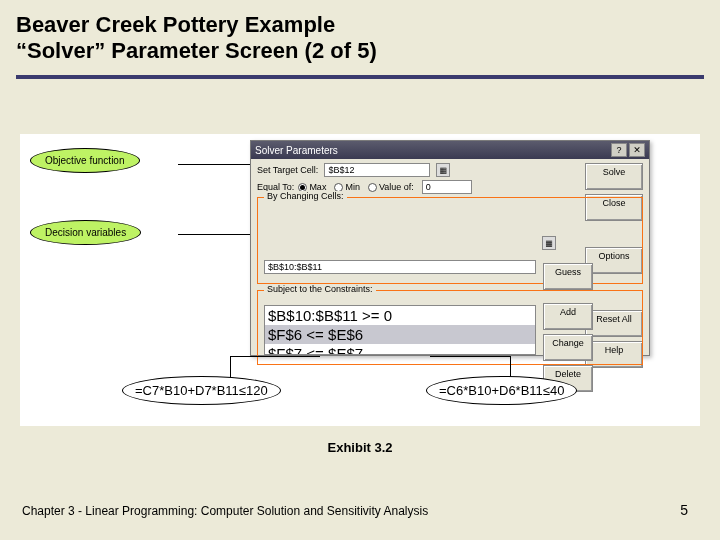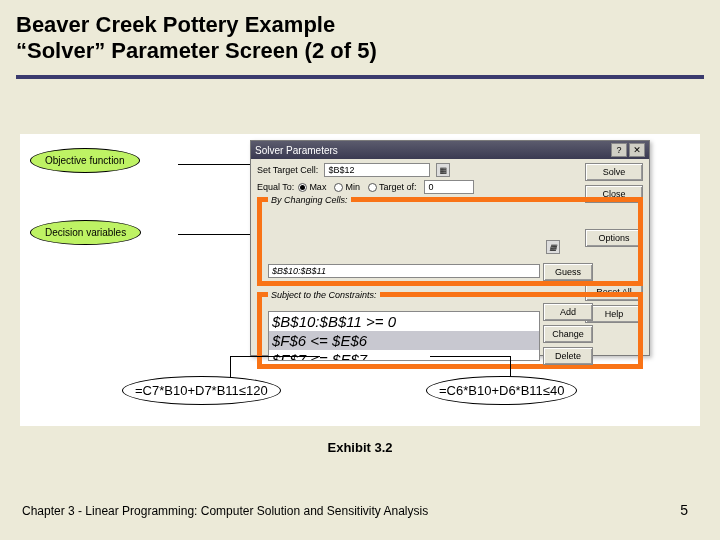--- a/index.html
+++ b/index.html
@@ -69,38 +69,38 @@
   .radio .dot{
     width:9px;height:9px;border:1px solid #555;border-radius:50%;margin-right:2px;
     display:inline-flex;align-items:center;justify-content:center;background:#fff;
   }
   .radio.sel .dot::after{content:"";width:5px;height:5px;border-radius:50%;background:#000;display:block;}
   .picker{
     width:14px;height:14px;border:1px solid #888;background:#ddd;margin-left:2px;
     display:inline-flex;align-items:center;justify-content:center;font-size:8px;
   }
   .group{
-    border:5px solid #f97316; padding:14px 6px 0 6px; margin-top:2px; position:relative;font-style:italic;
+    border:1px solid #f97316; padding:14px 6px 6px 6px; margin-top:2px; position:relative;
   }
   .group .glabel{
     position:absolute; top:-7px; left:6px; background:#e8e6d8; padding:0 3px; font-size:9px;
   }
   .changing { width: 272px; margin-top: 48px; }
   .constraints{
     width:272px; height:50px; background:#fff;border:1px solid #888;
     font-size:15px; overflow:hidden;
   }
   .constraints .crow{padding:1px 3px;}
   .constraints .sel{background:#c8c8d0;}
   .btncol{
     position:absolute; right:6px; top:4px; width:58px;
     display:flex;flex-direction:column;gap:4px;
   }
   .btn{
-    height:18px;border:1px solid #888;background:#e6e4d6;
+    height:27px;border:1px solid #888;background:#e6e4d6;
     font-size:9px;text-align:center;line-height:16px;
     box-shadow: inset 1px 1px 0 #fff, inset -1px -1px 0 #999;
     text-decoration:underline;text-decoration-color:transparent;
   }
   .midbtncol{
     position:absolute; left:292px; top:104px; width:50px;
     display:flex;flex-direction:column;gap:4px;
   }
   .midbtncol.lower{top:144px;}
   .formula{
@@ -171,21 +171,21 @@
           <span class="radio sel">
               <span class="dot"></span>
               <span>Max</span>
             </span>
           <span class="radio">
               <span class="dot"></span>
               <span>Min</span>
             </span>
           <span class="radio">
               <span class="dot"></span>
-              <span>Target of:</span>
+              <span>Value of:</span>
             </span>
           <span class="inp valof">0</span>
         </div>
 
         <div class="group">
           <span class="glabel">By Changing Cells:</span>
           <div class="row">
             <span class="inp changing">$B$10:$B$11</span>
             <span class="picker">▦</span>
           </div>

